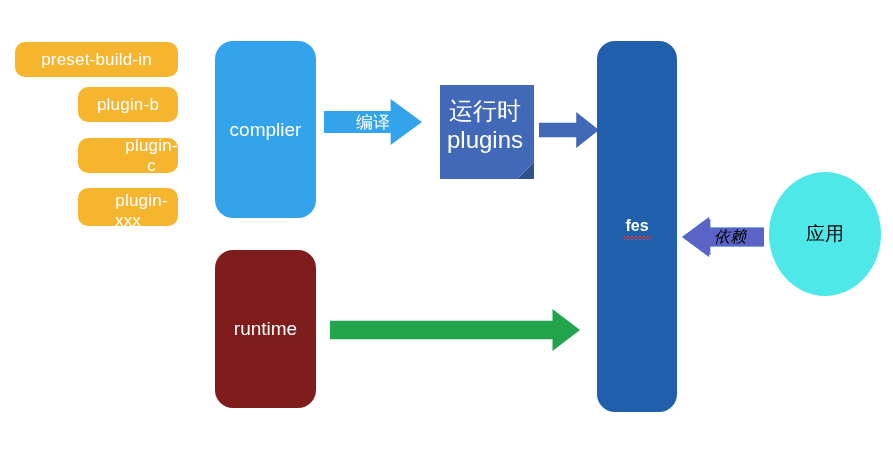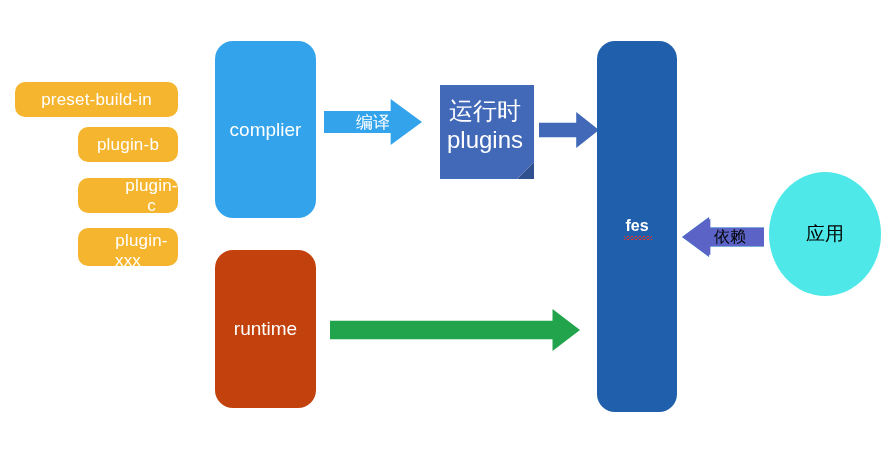--- a/index.html
+++ b/index.html
@@ -31,37 +31,36 @@
     line-height: 1.15;
   }
 
   
   .chip {
     background: #F6B52E;
     border-radius: 10px;
     font-size: 17px;
     font-weight: 400;
     letter-spacing: .2px;
-    margin-top: 40px;
   }
   .chip.wrap {
     display: block;
     padding-top: 3px;
   }
   .chip.wrap .l1 { display:block;padding-left:27px; }
   .chip.wrap .l2 { display:block; text-decoration: underline; }
 
   
   .pill {
     border-radius: 18px;
     font-size: 19px;
     font-weight: 400;
   }
   .pill-complier { background: #33A3EC; }
-  .pill-runtime  { background: #c2410c; }
+  .pill-runtime  { background: #7f1d1d; }
   .pill-fes      { background: #1F5FAC; }
 
   .fes-label {
     font-size: 16px;
     font-weight: bold;
     position: relative;
     display: inline-block;
   }
   .fes-label .squiggle {
     position: absolute;
@@ -176,20 +175,21 @@
     clip-path: polygon(
       0 50%, 33% 0, 33% 26%, 100% 26%, 100% 74%, 33% 74%, 33% 100%,
       0 50%,
       2.6% 50%, 34.6% 4.4%, 34.6% 28.6%, 97.6% 28.6%, 97.6% 71.4%, 34.6% 71.4%, 34.6% 95.6%, 2.6% 50%
     );
   }
   #arrow-depend .label {
     color: #000000;
     font-size: 16px;
     transform: translateX(7px);
+    font-style: italic;
   }
 
   
   .ellipse {
     position: absolute;
     border-radius: 50%;
     background: #4FE8E8;
     display: flex;
     align-items: center;
     justify-content: center;

